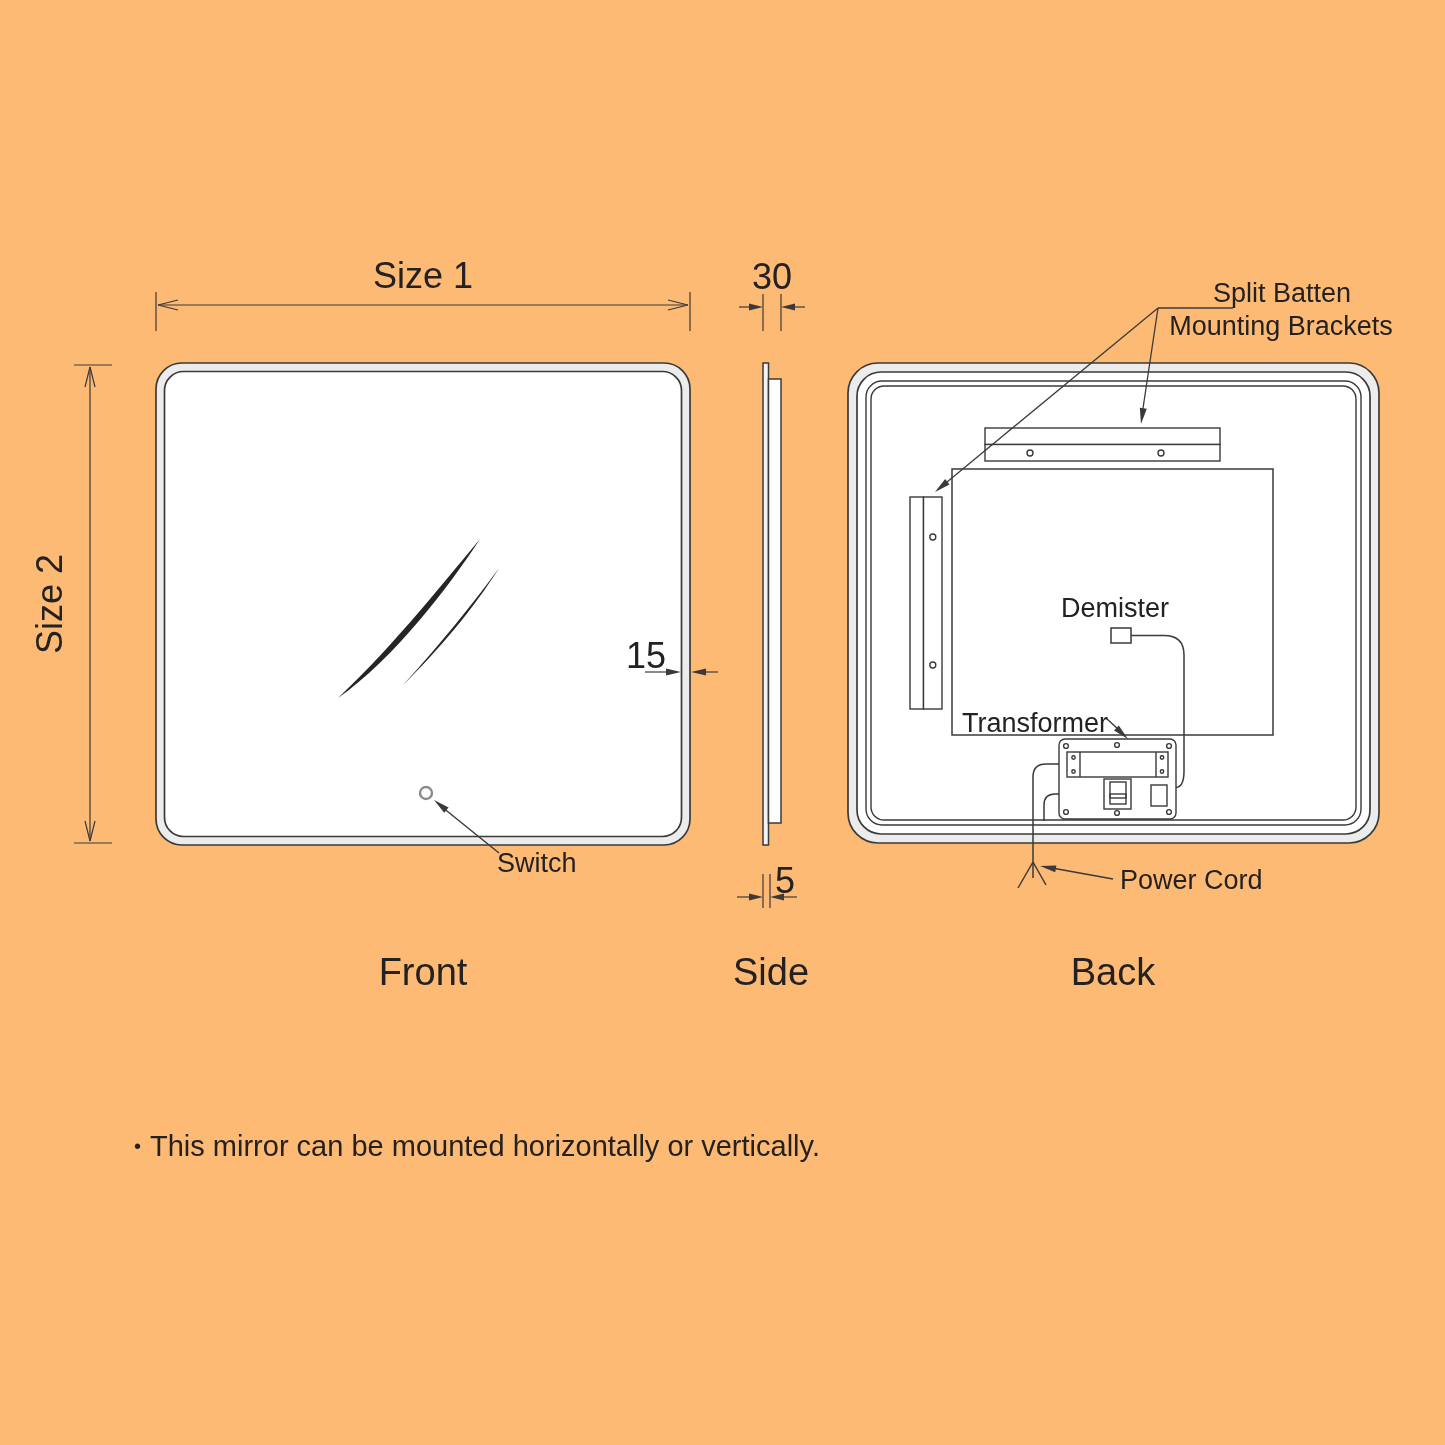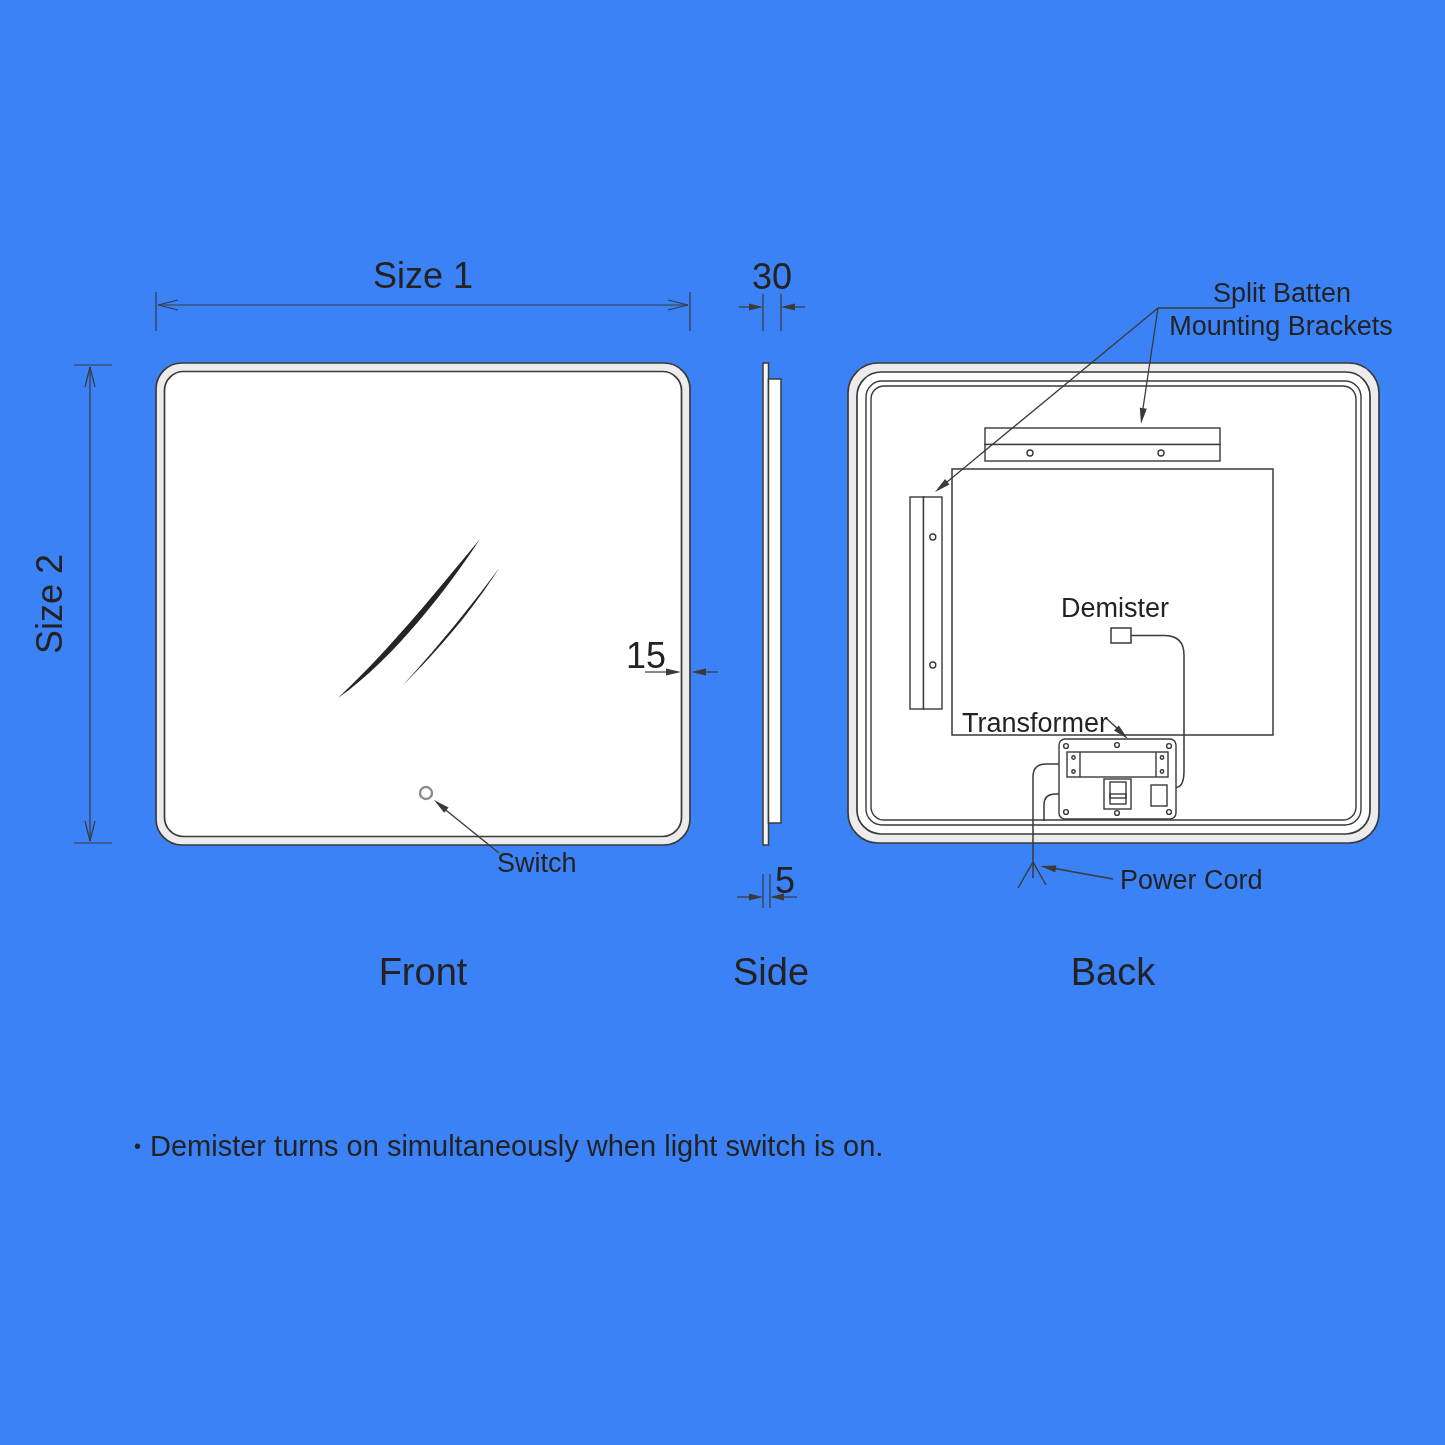--- a/index.html
+++ b/index.html
@@ -1,19 +1,19 @@
 <!DOCTYPE html>
 <html><head>
 <meta charset="utf-8">
 <style>
   html,body{margin:0;padding:0;background:#ffffff;}
   .canvas{
     position:relative;
     width:1445px;height:1445px;
-    background:#3b82f6;
+    background:#fdba74;
     font-family:"Liberation Sans", sans-serif;
     overflow:hidden;
   }
   svg{position:absolute;left:0;top:0;}
   svg text{
     font-family:"Liberation Sans", sans-serif;
     fill:#242122;
   }
   .t-label{font-size:27px;}
   .t-dim{font-size:36px;}
@@ -187,17 +187,17 @@
   <text class="t-label" x="1282" y="302" text-anchor="middle">Split Batten</text>
   <text class="t-label" x="1281" y="335" text-anchor="middle">Mounting Brackets</text>
 
   <text class="t-view" x="423" y="985" text-anchor="middle">Front</text>
   <text class="t-view" x="771" y="985" text-anchor="middle">Side</text>
   <text class="t-view" x="1113" y="985" text-anchor="middle">Back</text>
 </svg>
 
 <div class="notes">
   <div class="note-row">
-    <span class="bullet">•</span><span>Demister turns on simultaneously when light switch is on.</span>
+    <span class="bullet">•</span><span>This mirror can be mounted horizontally or vertically.</span>
   </div>
 </div>
 
 </div>
 
 </body></html>

